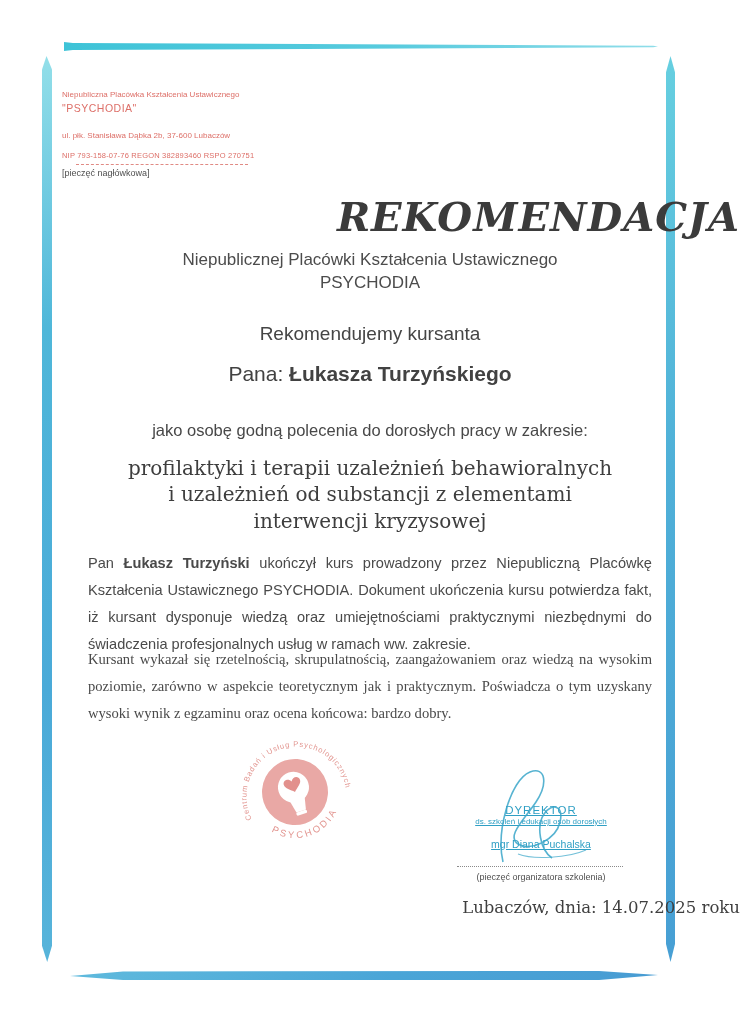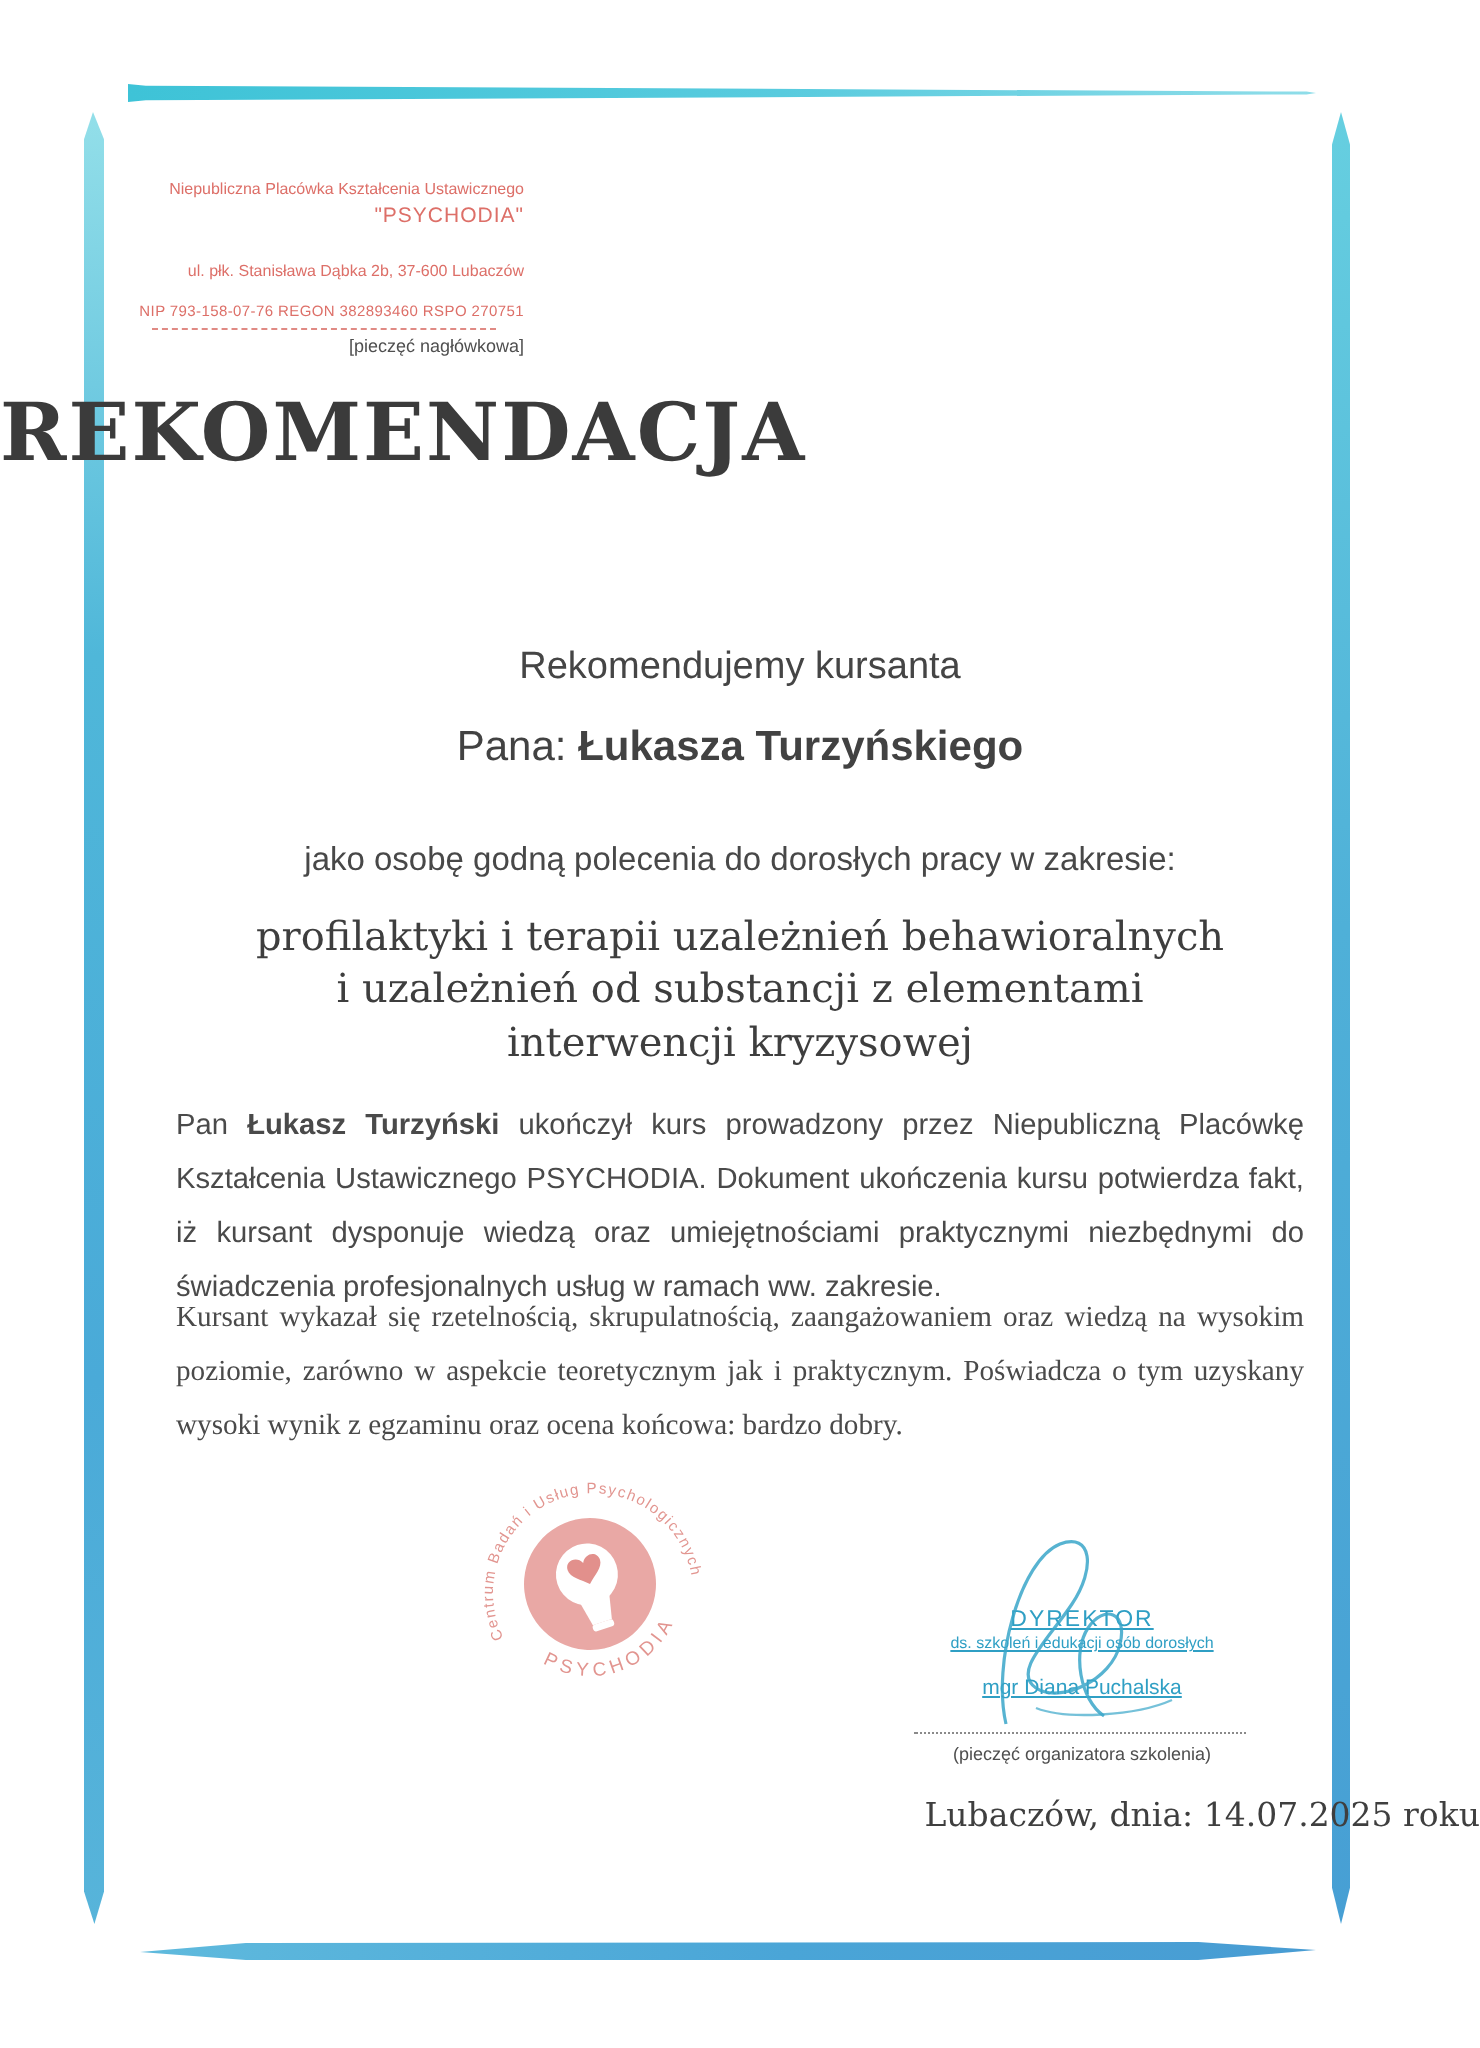--- a/index.html
+++ b/index.html
@@ -15,33 +15,33 @@
     background:linear-gradient(180deg,#93dfe9,#4fb7d9 30%,#4aaad8 70%,#57b4da);
     clip-path:polygon(45% 0,100% 1.5%,100% 98.2%,52% 100%,0 98.2%,0 1.5%);}
   .band-right{left:666px;top:56px;width:9px;height:906px;
     background:linear-gradient(180deg,#66cfe0,#4fb0d8 45%,#479fd4);
     clip-path:polygon(50% 0,100% 1.8%,100% 98%,50% 100%,0 98%,0 1.8%);}
   .band-bottom{left:70px;top:971px;width:588px;height:9px;
     background:linear-gradient(90deg,#5fbadd,#4aa5d7 55%,#489cd3);
     clip-path:polygon(0 55%,9% 5%,90% 0,100% 45%,90% 100%,9% 100%);}
 
   
-  .hdr-stamp{position:absolute;left:62px;top:90px;width:200px;text-align:right;
+  .hdr-stamp{position:absolute;left:62px;top:90px;width:200px;text-align:left;
     color:#dd6f68;line-height:1.25;}
   .hdr-stamp .l1{font-size:8px;}
   .hdr-stamp .l2{font-size:10.5px;margin-top:2px;letter-spacing:.5px;}
   .hdr-stamp .l3{font-size:8px;margin-top:16px;}
   .hdr-stamp .l4{font-size:7.5px;margin-top:10px;letter-spacing:.2px;}
   .hdr-stamp .dash{margin:3px auto 0;width:172px;border-top:1px dashed #e08a84;height:0;}
   .hdr-stamp .cap{font-size:9px;color:#4f4f4f;margin-top:3px;}
 
   
-  .title{position:absolute;left:0;top:193px;width:740px;text-align:left;
+  .title{position:absolute;left:0;top:193px;width:740px;text-align:right;
     font-family:"DejaVu Serif","Liberation Serif",serif;font-weight:bold;
-    font-size:40px;letter-spacing:1px;color:#3b3b3b;}
+    font-size:40px;letter-spacing:1px;color:#3b3b3b;font-style:italic;}
   .subtitle{position:absolute;left:0;top:249px;width:740px;text-align:center;
     font-size:17px;color:#4c4c4c;line-height:1.35;}
   .recommend{position:absolute;left:0;top:323px;width:740px;text-align:center;
     font-size:19px;color:#454545;}
   .person{position:absolute;left:0;top:362px;width:740px;text-align:center;
     font-size:21px;color:#424242;}
   .person b{font-weight:bold;}
   .scope-intro{position:absolute;left:0;top:421px;width:740px;text-align:center;
     font-size:16.5px;color:#484848;}
   .scope{position:absolute;left:0;top:455px;width:740px;text-align:center;
@@ -87,20 +87,24 @@
   <div class="hdr-stamp">
     <div class="l1">Niepubliczna Placówka Kształcenia Ustawicznego</div>
     <div class="l2">"PSYCHODIA"</div>
     <div class="l3">ul. płk. Stanisława Dąbka 2b, 37-600 Lubaczów</div>
     <div class="l4">NIP 793-158-07-76 REGON 382893460 RSPO 270751</div>
     <div class="dash"></div>
     <div class="cap">[pieczęć nagłówkowa]</div>
   </div>
 
   <div class="title">REKOMENDACJA</div>
+  <div class="subtitle">
+    <div>Niepublicznej Placówki Kształcenia Ustawicznego</div>
+    <div>PSYCHODIA</div>
+  </div>
 
   <div class="recommend">Rekomendujemy kursanta</div>
 
   <div class="person"><span>Pana: </span><b>Łukasza Turzyńskiego</b></div>
 
   <div class="scope-intro">jako osobę godną polecenia do dorosłych pracy w zakresie:</div>
 
   <div class="scope">
     <div>profilaktyki i terapii uzależnień behawioralnych</div>
     <div>i uzależnień od substancji z elementami</div>

